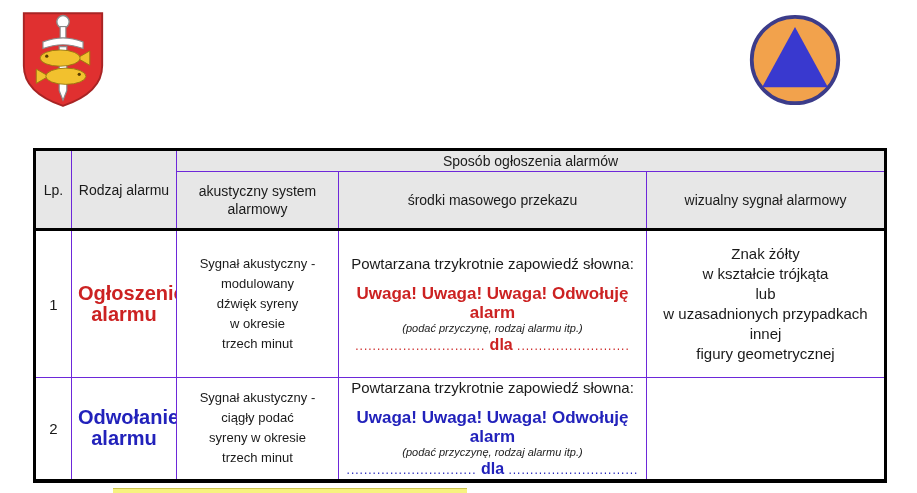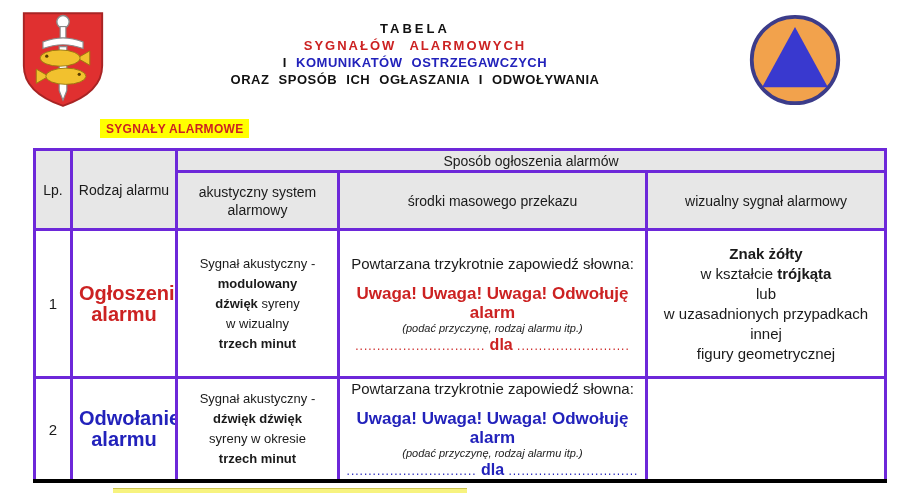--- a/index.html
+++ b/index.html
@@ -46,41 +46,41 @@
   }
   
   table.alarms{
     position:absolute;left:33px;top:148px;
     border-collapse:collapse;table-layout:fixed;
     width:851px;
     border:3px solid #000;
     border-bottom-width:4px;
   }
   table.alarms th,table.alarms td{
-    border:3px solid #6d28d9;
+    border:1px solid #6d28d9;
     text-align:center;vertical-align:middle;
     overflow:hidden;
   }
   table.alarms th{
     background:var(--header_bg);
     font-weight:normal;font-size:14px;line-height:18px;color:#1a1a1a;
   }
   tr.hdr-top th{height:22px;}
   tr.hdr-sub th{height:58px;padding:0 8px;}
   tbody tr td{background:#fff;}
   tbody tr.row-1 td{height:148px;border-top:3px solid #000;}
   tbody tr.row-2 td{height:103px;}
   td.lp{font-size:15px;}
   td.rodzaj{font-weight:bold;font-size:20px;line-height:21px;padding:0 6px;}
   .red-text{color:var(--accent_red);}
   .blue-text{color:var(--accent_blue);}
   td.acoustic{font-size:13px;line-height:20px;padding:0 21px;}
   td.visual{font-size:15px;line-height:20px;padding:0 4px;}
   td.media{font-size:15px;padding:0 6px;}
-  .b{font-weight:bold;}
+  .b{font-weight:normal;}
   .media .intro{line-height:19px;margin-bottom:11px;}
   .media .announce{font-size:17px;font-weight:bold;line-height:19px;}
   .media .note{font-size:11px;font-style:italic;color:#222;line-height:13px;}
   .media .fill{font-size:12px;line-height:16px;margin-top:2px;letter-spacing:1px;}
   .media .fill .dla{font-size:16px;font-weight:bold;letter-spacing:0;}
   
   .bottom-strip{
     position:absolute;left:113px;top:488px;width:354px;height:5px;
     background:var(--bottom_strip);
     border-top:1px solid #cdc44d;
@@ -105,33 +105,26 @@
       <circle cx="28" cy="48" r="1.7" fill="#5a3c00"></circle>
     </g>
 
     <g>
       <path d="M30,69 L17,61.5 L17,76.5 Z" style="fill:var(--fish_gold)" stroke="#9a7a10" stroke-width="1"></path>
       <ellipse cx="48" cy="69" rx="21" ry="8.5" style="fill:var(--fish_gold)" stroke="#9a7a10" stroke-width="1"></ellipse>
       <circle cx="62" cy="67" r="1.7" fill="#5a3c00"></circle>
     </g>
   </svg>
 
-  <div class="title-block">
-    <div class="t1">TABELA</div>
-    <div class="t2">SYGNAŁÓW  ALARMOWYCH</div>
-    <div class="t3"><span>I</span> <span class="blue">KOMUNIKATÓW  OSTRZEGAWCZYCH</span></div>
-    <div class="t4">ORAZ  SPOSÓB  ICH  OGŁASZANIA I  ODWOŁYWANIA</div>
-  </div>
 
   <svg class="cd-logo" viewBox="0 0 100 100" aria-hidden="true">
     <circle cx="50" cy="50" r="46" style="fill:var(--logo_orange);stroke:var(--logo_ring)" stroke-width="4"></circle>
     <polygon points="50,15 15,79 85,79" style="fill:var(--logo_blue)"></polygon>
   </svg>
 
-  <div class="section-label">SYGNAŁY ALARMOWE</div>
 
   <table class="alarms">
     <colgroup>
       <col style="width:37px">
         <col style="width:105px">
         <col style="width:162px">
         <col style="width:308px">
         <col style="width:239px">
     </colgroup>
     <thead>
@@ -148,21 +141,21 @@
     </thead>
     <tbody>
 
       <tr class="row-1">
         <td class="lp">1</td>
         <td class="rodzaj red-text">Ogłoszenie alarmu</td>
         <td class="acoustic">
           <div>Sygnał akustyczny -</div>
           <div class="b">modulowany</div>
           <div><span class="b">dźwięk</span> <span>syreny</span></div>
-          <div>w wizualny</div>
+          <div>w okresie</div>
           <div class="b">trzech minut</div>
         </td>
         <td class="media">
           <div class="intro">Powtarzana trzykrotnie zapowiedź słowna:</div>
           <div class="announce red-text">Uwaga! Uwaga! Uwaga! Odwołuję alarm</div>
           <div class="note">(podać przyczynę, rodzaj alarmu itp.)</div>
           <div class="fill red-text"><span class="dots">..............................</span> <span class="dla">dla</span> <span class="dots">..........................</span></div>
         </td>
         <td class="visual">
           <div class="b">Znak żółty</div>
@@ -172,21 +165,21 @@
           <div>innej</div>
           <div>figury geometrycznej</div>
         </td>
       </tr>
 
       <tr class="row-2">
         <td class="lp">2</td>
         <td class="rodzaj blue-text">Odwołanie alarmu</td>
         <td class="acoustic">
           <div>Sygnał akustyczny -</div>
-          <div class="b">dźwięk dźwięk</div>
+          <div class="b">ciągły podać</div>
           <div>syreny w okresie</div>
           <div class="b">trzech minut</div>
         </td>
         <td class="media">
           <div class="intro">Powtarzana trzykrotnie zapowiedź słowna:</div>
           <div class="announce blue-text">Uwaga! Uwaga! Uwaga! Odwołuję alarm</div>
           <div class="note">(podać przyczynę, rodzaj alarmu itp.)</div>
           <div class="fill blue-text"><span class="dots">..............................</span> <span class="dla">dla</span> <span class="dots">..............................</span></div>
         </td>
         <td class="visual"></td>

